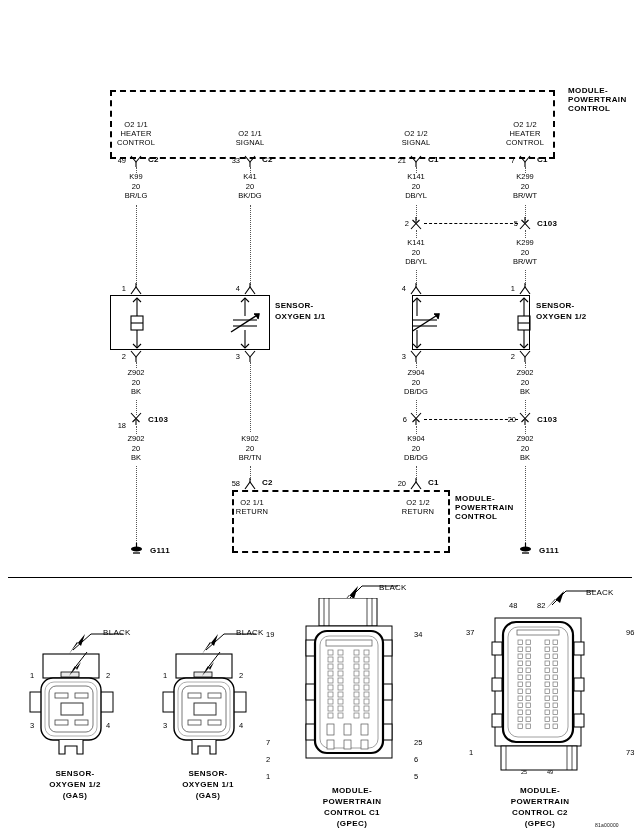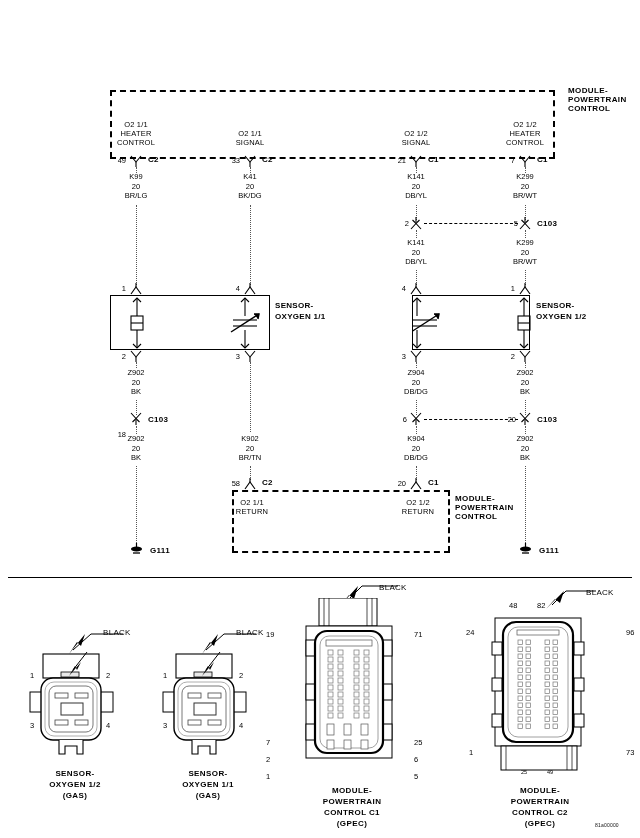--- a/index.html
+++ b/index.html
@@ -240,21 +240,21 @@
     <path d="M7,13 L7,8" stroke="#000" stroke-width="1.1"></path>
     <path d="M3.5,10 L7,6.5 L10.5,10" stroke="#000" stroke-width="1.1" fill="none"></path>
     <path d="M2,1 L7,6.5 L12,1" stroke="#000" stroke-width="1.1" fill="none"></path>
   </svg>
   <svg class="glyph" style="left:518px; top:412px;" width="16" height="14">
     <path d="M7,13 L7,8" stroke="#000" stroke-width="1.1"></path>
     <path d="M3.5,10 L7,6.5 L10.5,10" stroke="#000" stroke-width="1.1" fill="none"></path>
     <path d="M2,1 L7,6.5 L12,1" stroke="#000" stroke-width="1.1" fill="none"></path>
   </svg>
   <div class="dash-h" style="left:424px; top:419px; width:94px; border-top-width:1px;"></div>
-  <div class="pin" style="left:112px; top:430px; width:14px;">18</div>
+  <div class="pin" style="left:112px; top:421px; width:14px;">18</div>
   <div class="cname" style="left:148px; top:415px;">C103</div>
   <div class="pin" style="left:393px; top:415px; width:14px;">6</div>
   <div class="pin" style="left:498px; top:415px; width:18px;">20</div>
   <div class="cname" style="left:537px; top:415px;">C103</div>
 
   <div class="wirelbl" style="left:106px; top:434px; width:60px;"><span>Z902</span><br><span>20</span><br><span>BK</span></div>
   <div class="wirelbl" style="left:220px; top:434px; width:60px;"><span>K902</span><br><span>20</span><br><span>BR/TN</span></div>
   <div class="wirelbl" style="left:386px; top:434px; width:60px;"><span>K904</span><br><span>20</span><br><span>DB/DG</span></div>
   <div class="wirelbl" style="left:495px; top:434px; width:60px;"><span>Z902</span><br><span>20</span><br><span>BK</span></div>
 
@@ -454,21 +454,21 @@
             <rect x="46" y="142" width="7" height="9"></rect>
             <rect x="63" y="142" width="7" height="9"></rect>
         </g>
       </g>
     </svg>
   </div>
   <div class="cpin" style="left:266px; top:630px;">19</div>
   <div class="cpin" style="left:266px; top:738px;">7</div>
   <div class="cpin" style="left:266px; top:755px;">2</div>
   <div class="cpin" style="left:266px; top:772px;">1</div>
-  <div class="cpin" style="left:414px; top:630px;">71</div>
+  <div class="cpin" style="left:414px; top:630px;">34</div>
   <div class="cpin" style="left:414px; top:738px;">25</div>
   <div class="cpin" style="left:414px; top:755px;">6</div>
   <div class="cpin" style="left:414px; top:772px;">5</div>
   <div class="conn-cap" style="left:292px; top:785px; width:120px;">MODULE-
 POWERTRAIN
 CONTROL C1
 (GPEC)</div>
 
   <svg class="glyph" style="left:538px; top:585px;" width="62" height="24">
     <path d="M14,20 L28,6 L58,6" stroke="#000" stroke-width="1" fill="none"></path>
@@ -555,21 +555,21 @@
         </g>
       </g>
 
       <rect x="14" y="134" width="76" height="24" fill="#fff" stroke="#000" stroke-width="1"></rect>
       <path d="M80,134 L80,158 M85,134 L85,158" stroke="#000" stroke-width=".7"></path>
       <path d="M19,134 L19,158" stroke="#000" stroke-width=".7"></path>
     </svg>
   </div>
   <div class="cpin" style="left:509px; top:601px;">48</div>
   <div class="cpin" style="left:537px; top:601px;">82</div>
-  <div class="cpin" style="left:466px; top:628px;">24</div>
+  <div class="cpin" style="left:466px; top:628px;">37</div>
   <div class="cpin" style="left:469px; top:748px;">1</div>
   <div class="cpin" style="left:594px; top:628px;padding-left:32px;">96</div>
   <div class="cpin" style="left:594px; top:748px;margin-left:32px;">73</div>
   <div class="cpin" style="left:521px; top:769px; font-size:5.5px;">25</div>
   <div class="cpin" style="left:547px; top:769px; font-size:5.5px;">49</div>
   <div class="conn-cap" style="left:480px; top:785px; width:120px;">MODULE-
 POWERTRAIN
 CONTROL C2
 (GPEC)</div>
 

